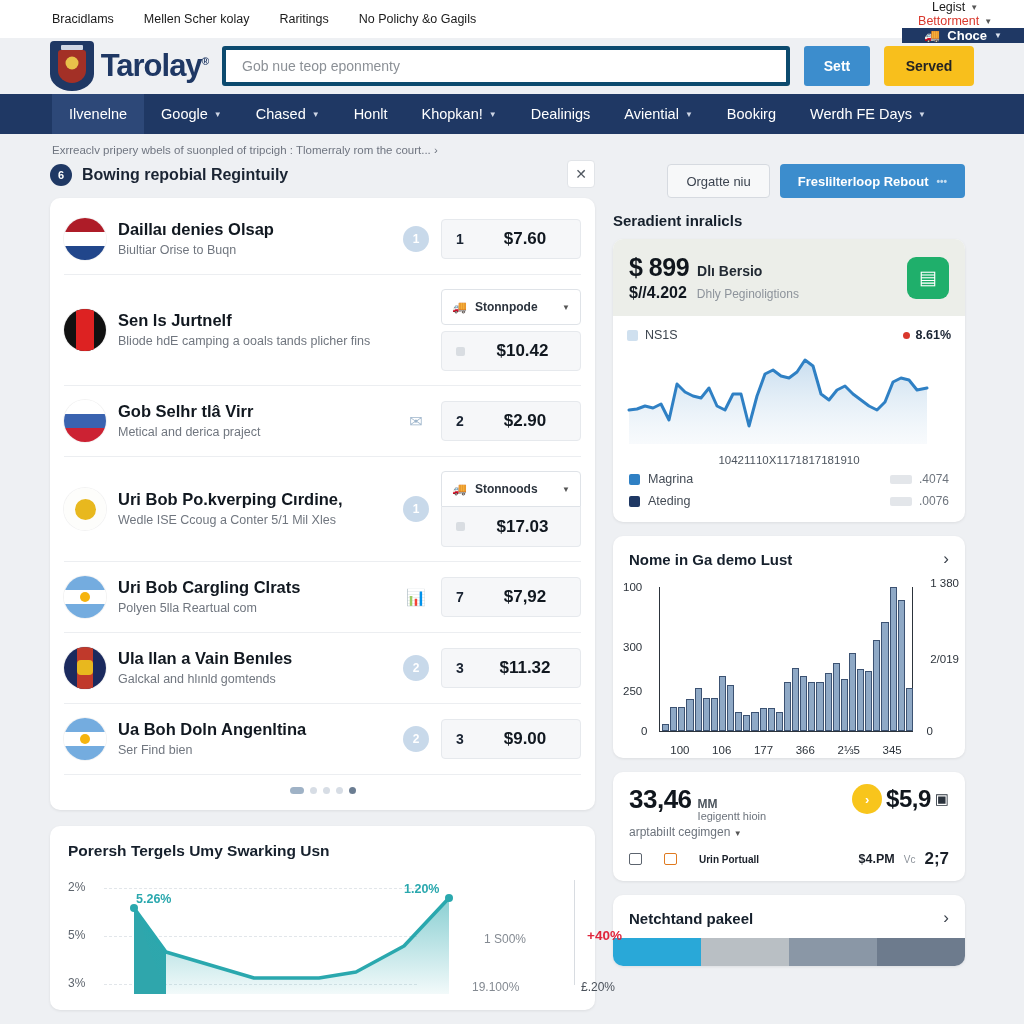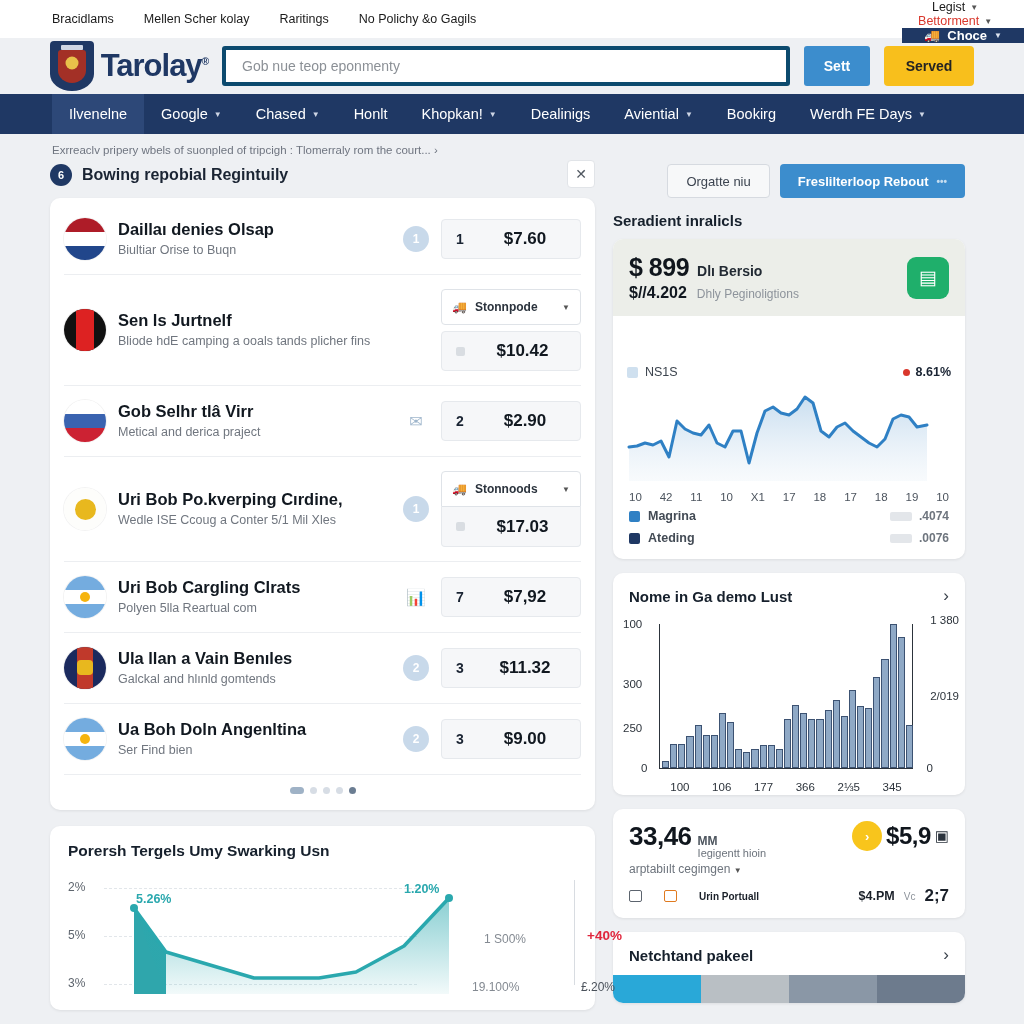--- a/index.html
+++ b/index.html
@@ -222,28 +222,28 @@
   .m-big { font-size:25px; font-weight:800; color:#10161d; letter-spacing:-.5px;}
   .m-name { font-size:14px; font-weight:700; color:#222a33;}
   .m-l2 { display:flex; align-items:baseline; gap:10px; margin-top:2px;}
   .m-sub1 { font-size:16px; font-weight:700; color:#111820;}
   .m-sub2 { font-size:12px; color:#8d939b;}
   .m-icon {
     width:42px;height:42px;border-radius:9px;background:#1faf6b;
     display:flex;align-items:center;justify-content:center;color:#fff;font-size:19px;
   }
   .spark-wrap { padding:12px 14px 10px; }
-  .spark-head { display:flex; justify-content:space-between; align-items:center; margin-bottom:4px;margin-top:37px;}
+  .spark-head { display:flex; justify-content:space-between; align-items:center; margin-bottom:4px;}
   .spark-key { display:flex; align-items:center; gap:7px; font-size:12.5px; color:#3c444e;}
   .sw { width:11px;height:11px;border-radius:2px;background:#cfe0ef;}
   .sw.blue{background:#2f80c4;} .sw.dark{background:#1f3864;}
   .spark-pct { display:flex; align-items:center; gap:6px; font-size:12.5px; font-weight:700; color:#1a2433;}
   .dot-red{width:7px;height:7px;border-radius:50%;background:#d9372c;}
-  .xaxis { display:flex; justify-content:space-between; padding:6px 2px 2px; font-size:11.5px; color:#4c545e;}
-  .legend-row { display:flex; align-items:center; justify-content:space-between; padding:4px 2px;font-weight:bold;}
+  .xaxis { display:flex; justify-content:center; padding:6px 2px 2px; font-size:11.5px; color:#4c545e;}
+  .legend-row { display:flex; align-items:center; justify-content:space-between; padding:4px 2px;}
   .legend-left { display:flex; align-items:center; gap:8px; font-size:12.5px; color:#434b55;}
   .legend-right { display:flex; align-items:center; gap:7px; font-size:12px; color:#6e757e;}
   .bar-ph { width:22px;height:9px;background:#e3e6ea;border-radius:2px;}
 
   .card-head-row {
     display:flex;align-items:center;justify-content:space-between;
     padding:13px 16px 4px;
   }
   .card-head-row h4 { font-size:15px; font-weight:700; color:#16202c;}
   .chev { color:#3a424c; font-size:17px; cursor:pointer;}

